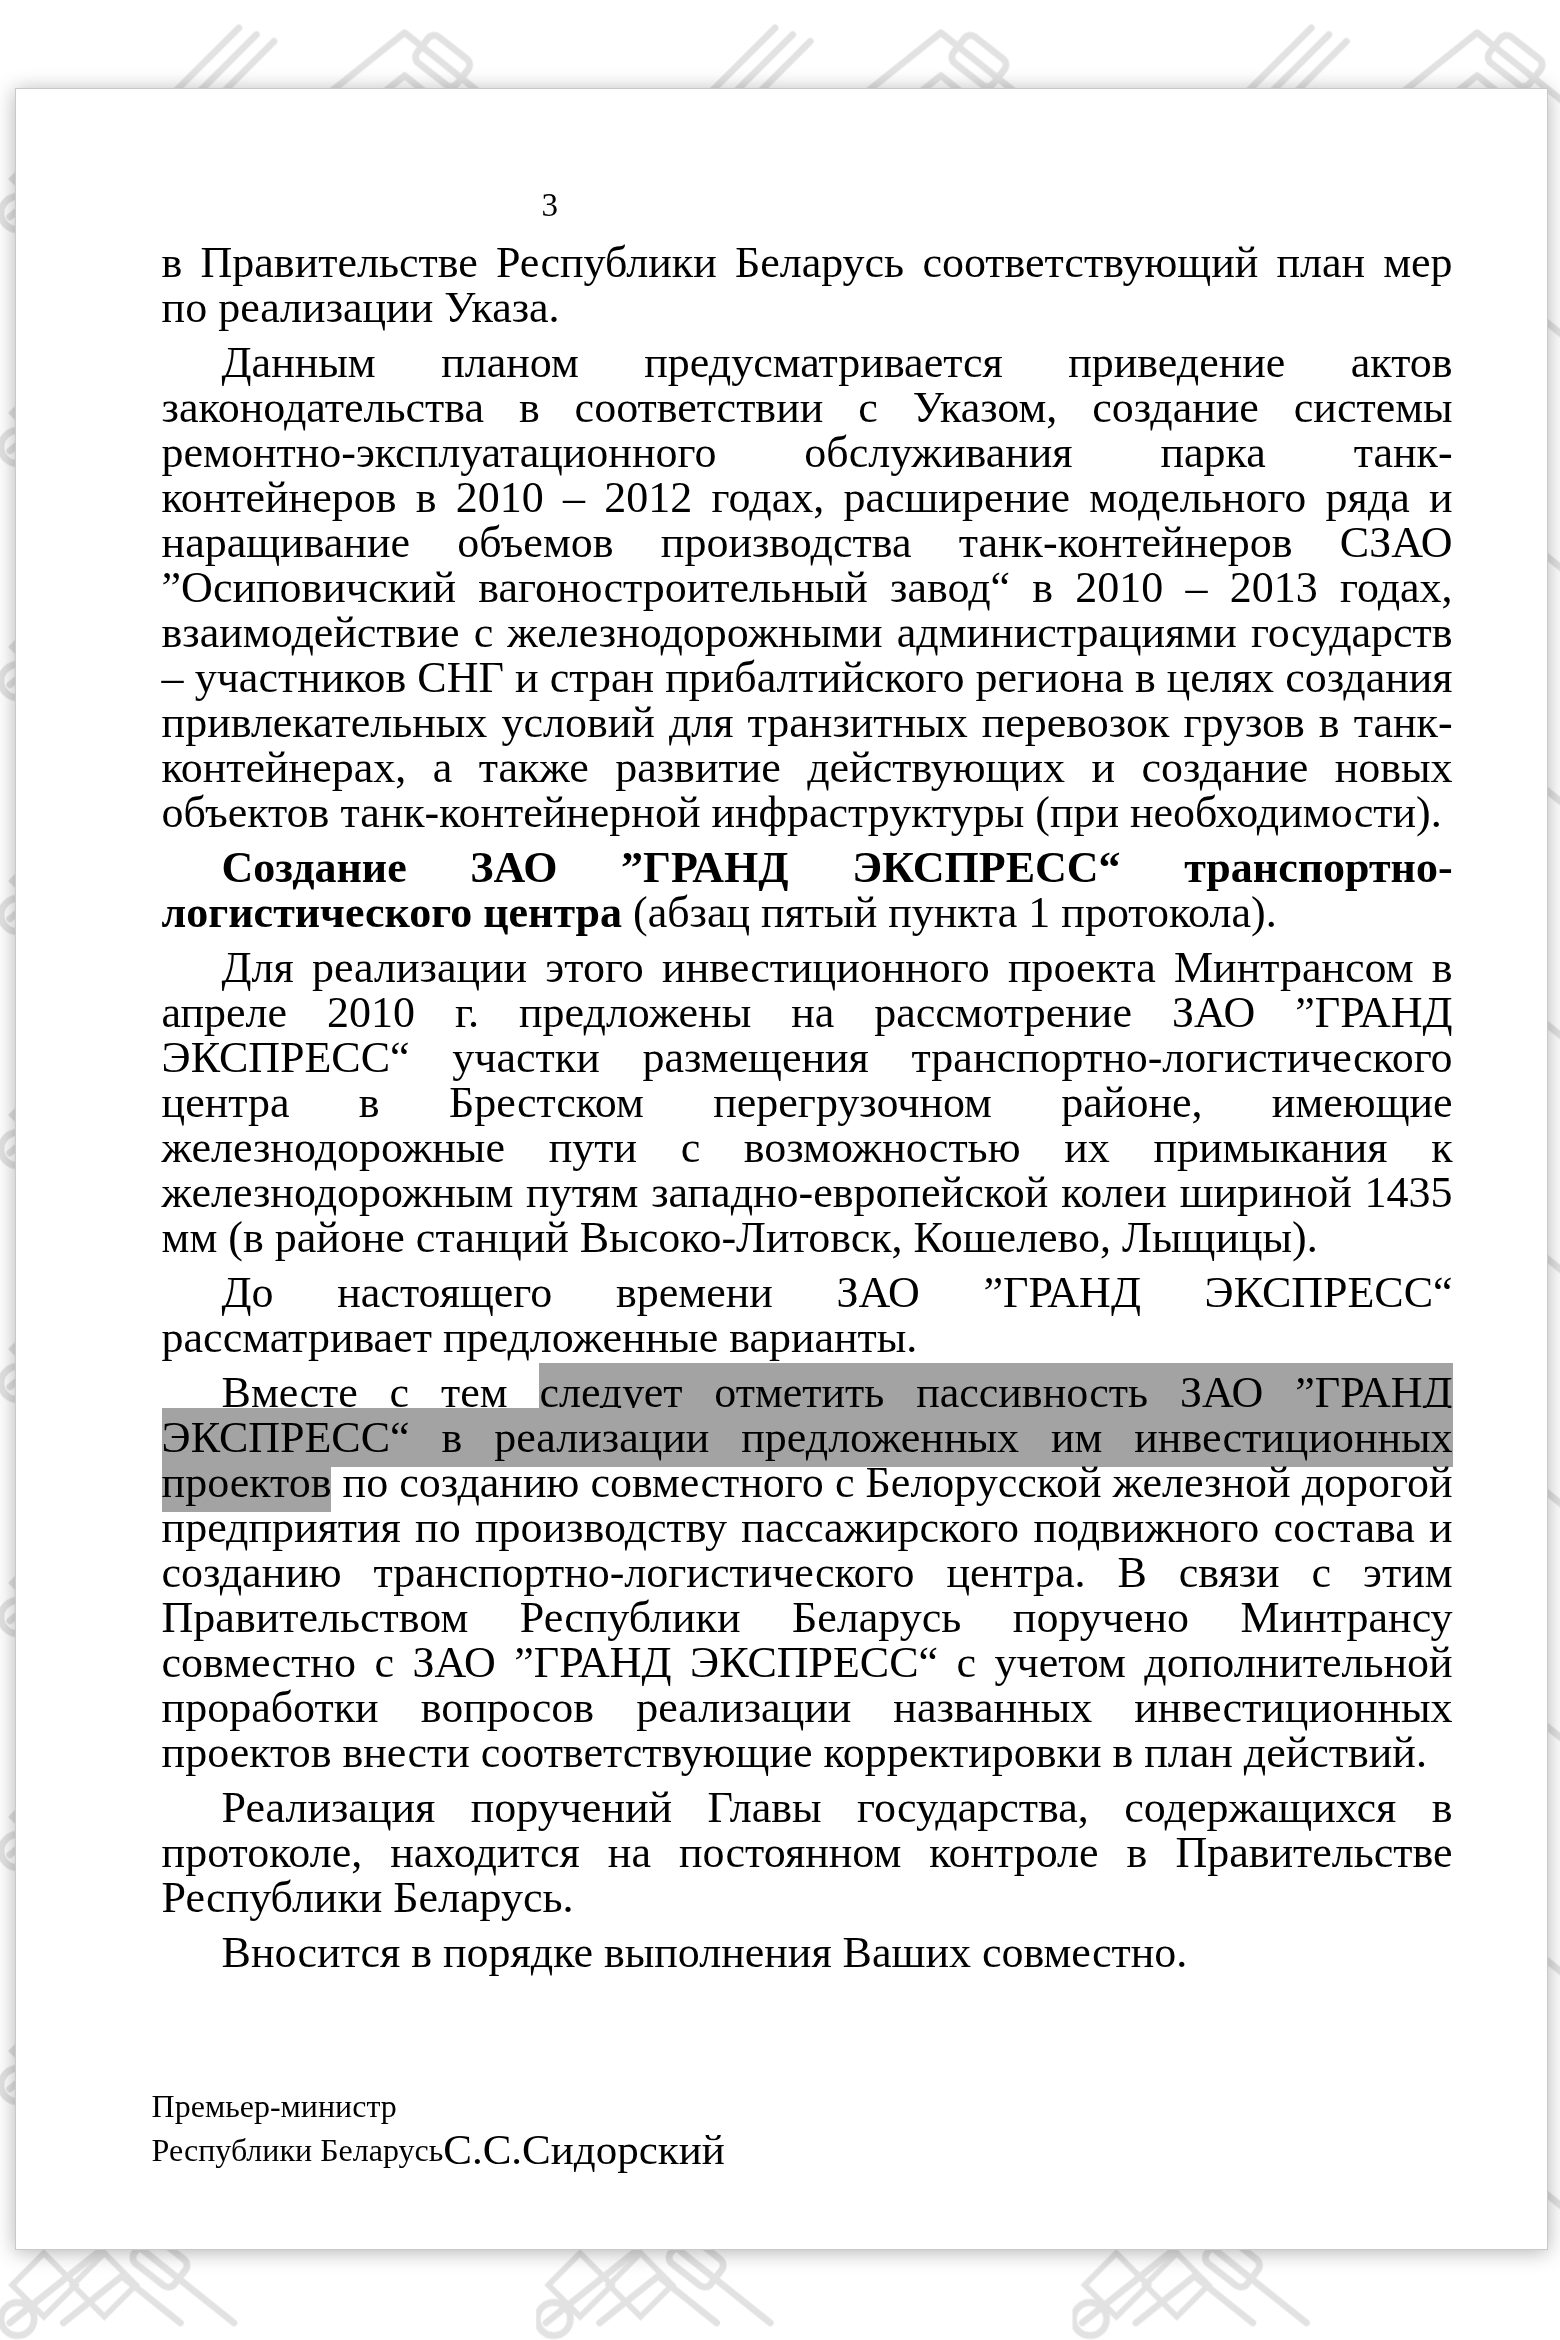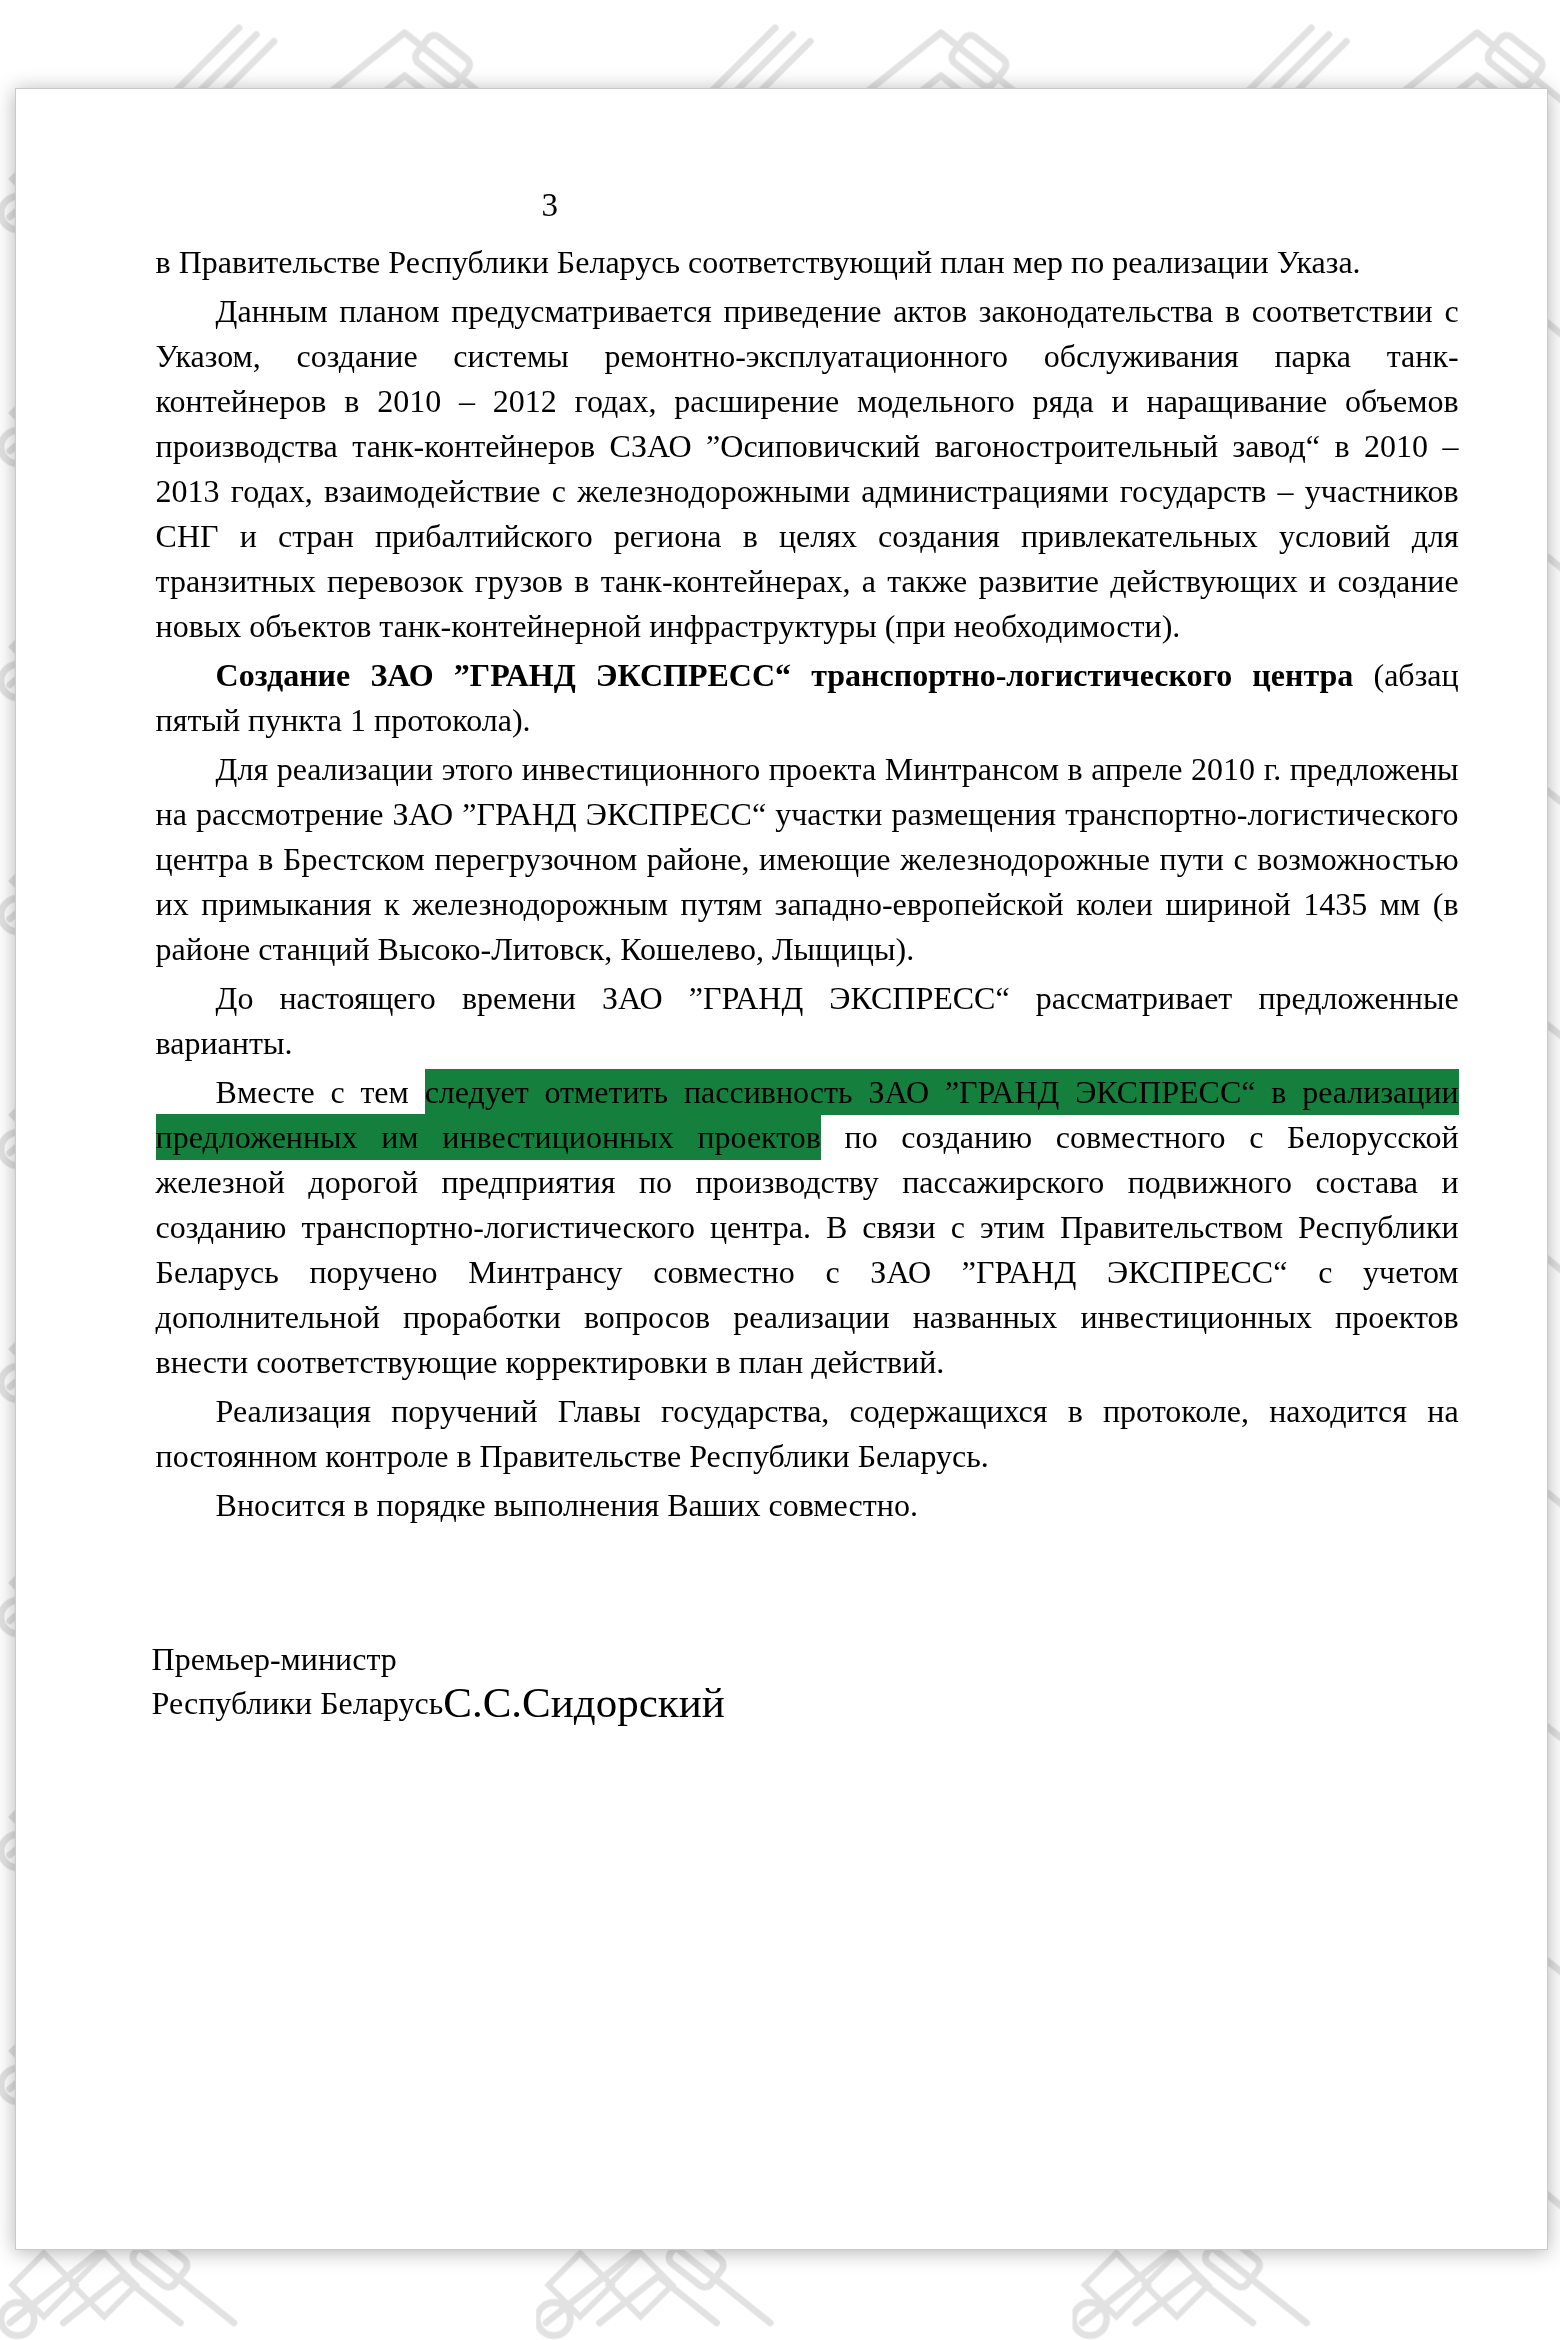--- a/index.html
+++ b/index.html
@@ -34,34 +34,34 @@
     box-shadow: 0 2px 19.5px rgba(0,0,0,0.30);
     padding: 94px 84px 0 136px;
   }
   .page-number {
     font-size: 33px;
     line-height: 45px;
     padding-left: 390px;
     margin-bottom: 11.7px;
   }
   .para {
-    margin: 4px;
-    font-size: 32px;
+    margin: 10px;
+    font-size: 44px;
     line-height: 45px;
     text-align: justify;
     text-indent: 60px;
   }
   .para.cont {
     text-indent: 0;
   }
   .head-bold {
     font-weight: bold;
   }
   mark.hl {
-    background: #15803d;
+    background: #a3a3a3;
     color: inherit;
     padding: 4.9px 0;
   }
   .sig {
     display: flex;
     justify-content: flex-start;
     align-items: flex-end;
     margin-top: 109px;
     font-size: 32px;
     line-height: 44px;

